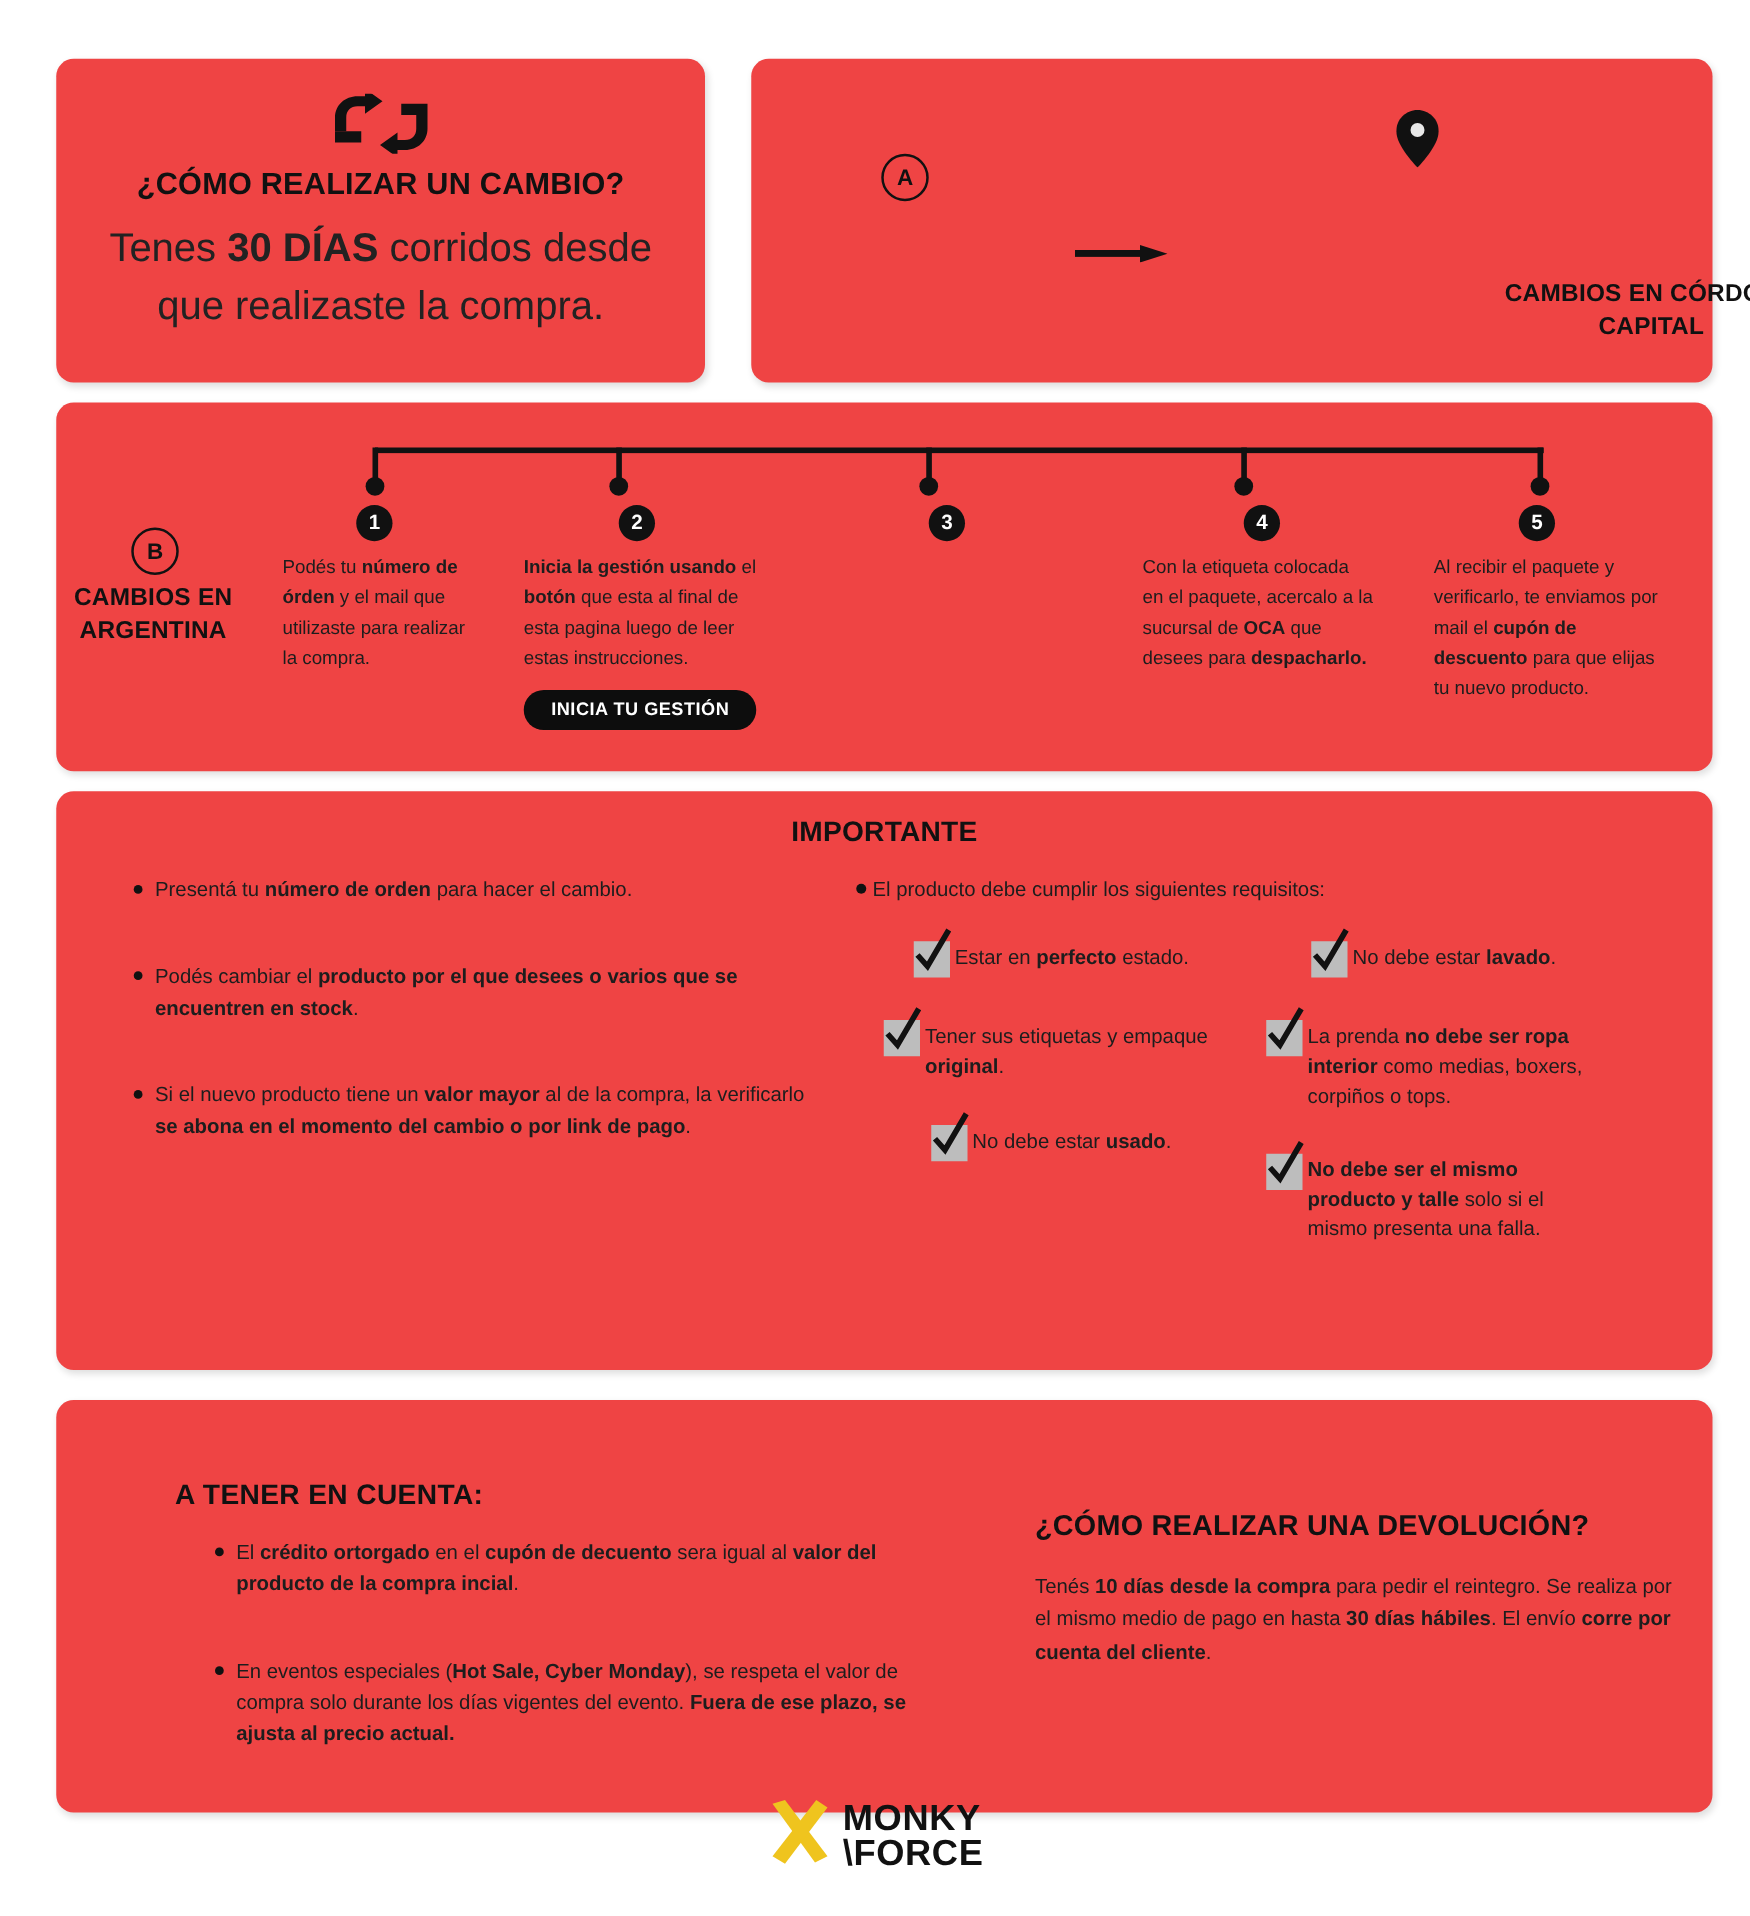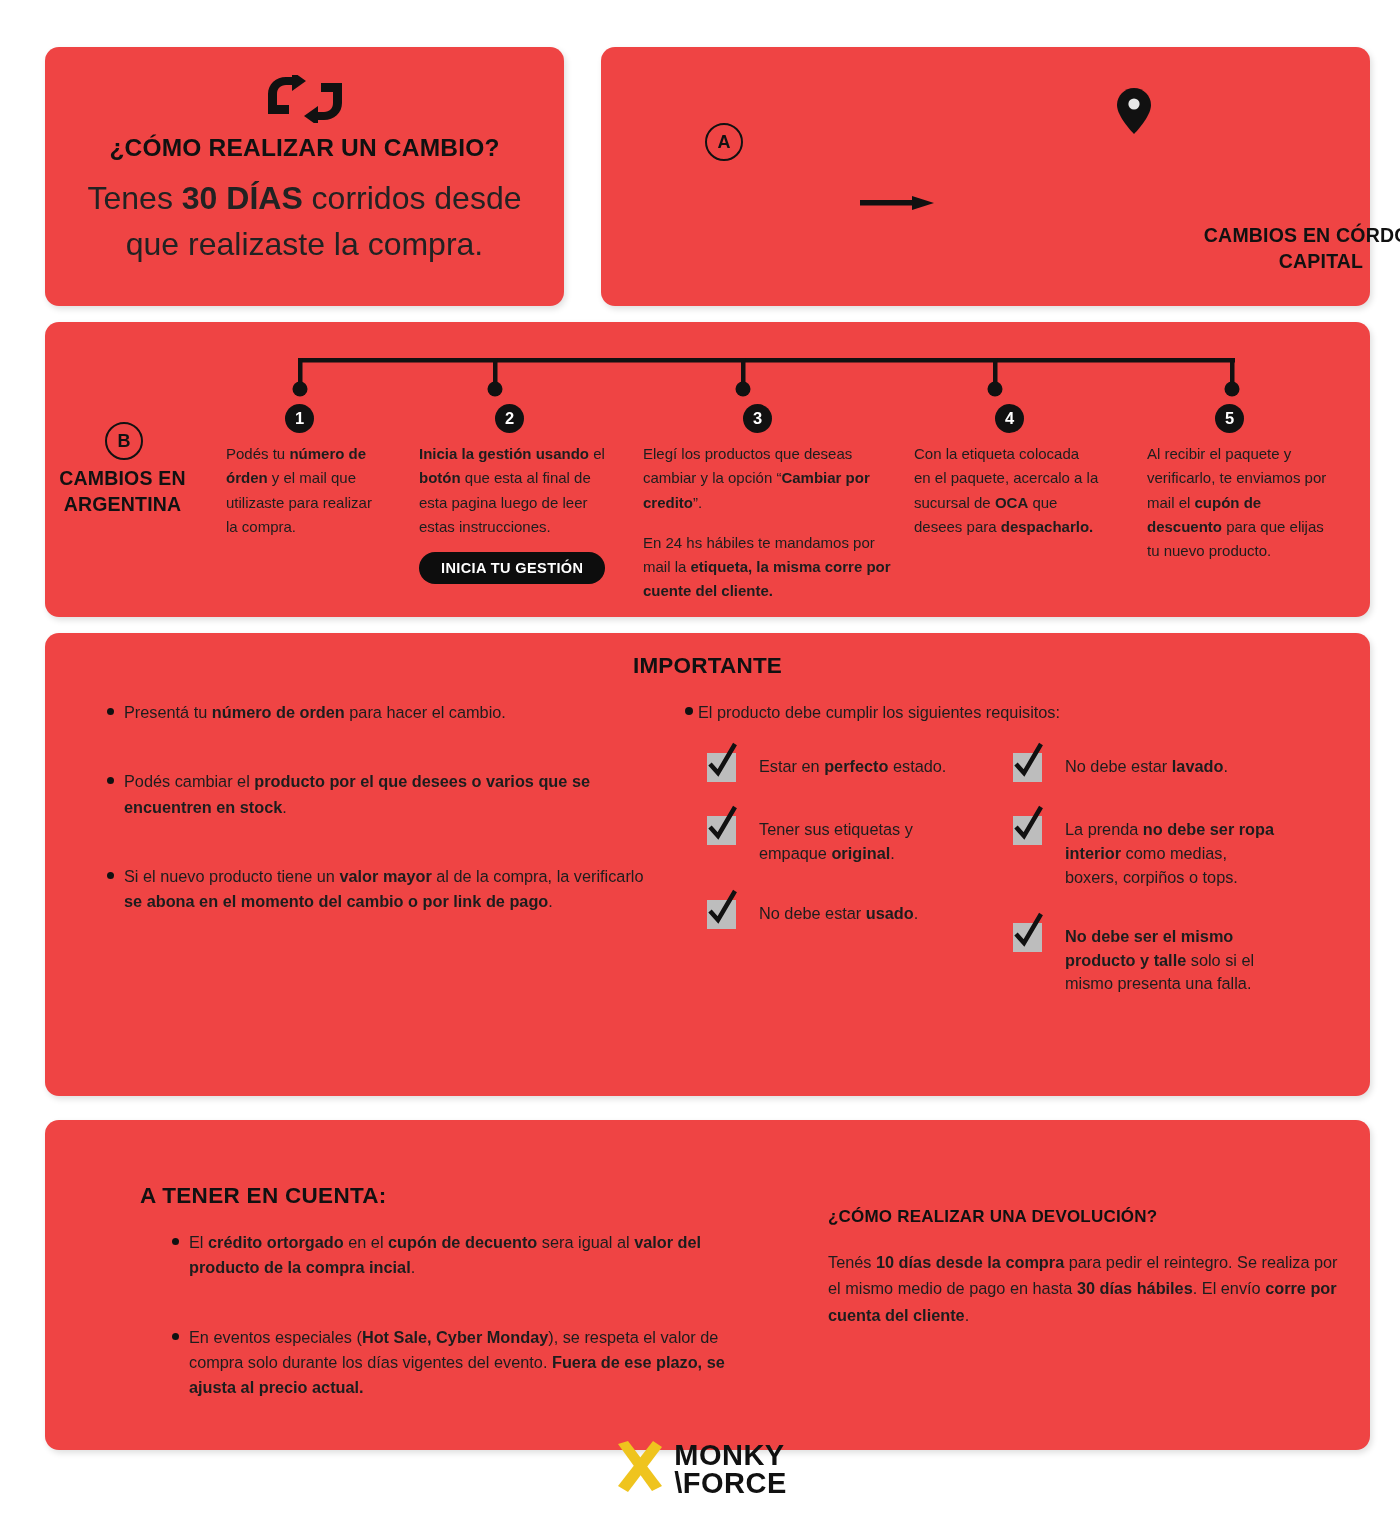--- a/index.html
+++ b/index.html
@@ -107,39 +107,40 @@
   }
   .bullet:before{
     content:"";position:absolute;left:2px;top:8px;
     width:7px;height:7px;border-radius:50%;background:#111;
   }
   .imp-right .bullet{margin-bottom:26px;padding-left:13px;font-size:16.3px;}
   .imp-right .bullet:before{left:0;top:7px;width:8px;height:8px;}
   .checkcols{display:flex;gap:38px;padding-left:22px;}
   .checkcol{width:268px;}
   .checkitem{
-    position:relative;display:flex;gap:23px;align-items:flex-start;
+    position:relative;display:flex;gap:4px;align-items:flex-start;
     margin-bottom:32px;
+    justify-content:center;
   }
   .cbox{position:relative;flex:0 0 auto;width:29px;height:29px;margin-top:2px;}
   .cbox .sq{position:absolute;left:0;top:0;width:29px;height:29px;background:#bdbdbd;}
   .cbox svg{position:absolute;left:1px;top:-11px;}
   .citem-txt{font-size:16.3px;line-height:1.45;color:#1d1d1d;padding-top:4px;}
 
   
   #card-note{left:45px;top:1120px;width:1325px;height:330px;}
   .note-title{
     position:absolute;left:95px;top:63px;margin:0;
     font-size:22.5px;font-weight:700;letter-spacing:.3px;
   }
   .note-left{position:absolute;left:125px;top:110px;width:560px;}
   .note-left .bullet{margin-bottom:44px;font-size:16.3px;}
   .note-right{position:absolute;left:783px;top:87px;width:520px;}
   .note-right h2{
-    margin:0 0 22px 0;font-size:17px;font-weight:700;letter-spacing:.2px;
+    margin:0 0 22px 0;font-size:23px;font-weight:700;letter-spacing:.2px;
   }
   .note-right .body{font-size:16.3px;line-height:1.62;color:#1d1d1d;}
 
   
   #footer-logo{
     position:absolute;left:0;right:0;top:1438px;height:63px;
     display:flex;align-items:center;justify-content:center;gap:7px;
   }
   .logo-words{
     display:flex;flex-direction:column;line-height:0.95;
@@ -217,24 +218,20 @@
 <div class="step" id="step-2">
   <div class="num">2</div>
   <div class="txt">
       <p><b>Inicia la gestión usando</b><span> el </span><b>botón</b><span> que esta al final de esta pagina luego de leer estas instrucciones.</span></p>
     </div>
   <button class="cta">INICIA TU GESTIÓN</button>
 </div>
 
 <div class="step" id="step-3">
   <div class="num">3</div>
-  <div class="txt">
-      <p><span>Elegí los productos que deseas cambiar y la opción “</span><b>Cambiar por credito</b><span>”.</span></p>
-      <p><span>En 24 hs hábiles te mandamos por mail la </span><b>etiqueta, la misma corre por cuente del cliente.</b></p>
-    </div>
 </div>
 
 <div class="step" id="step-4">
   <div class="num">4</div>
   <div class="txt">
       <p><span>Con la etiqueta colocada en el paquete, acercalo a la sucursal de </span><b>OCA</b><span> que desees para </span><b>despacharlo.</b></p>
     </div>
 </div>
 
 <div class="step" id="step-5">

